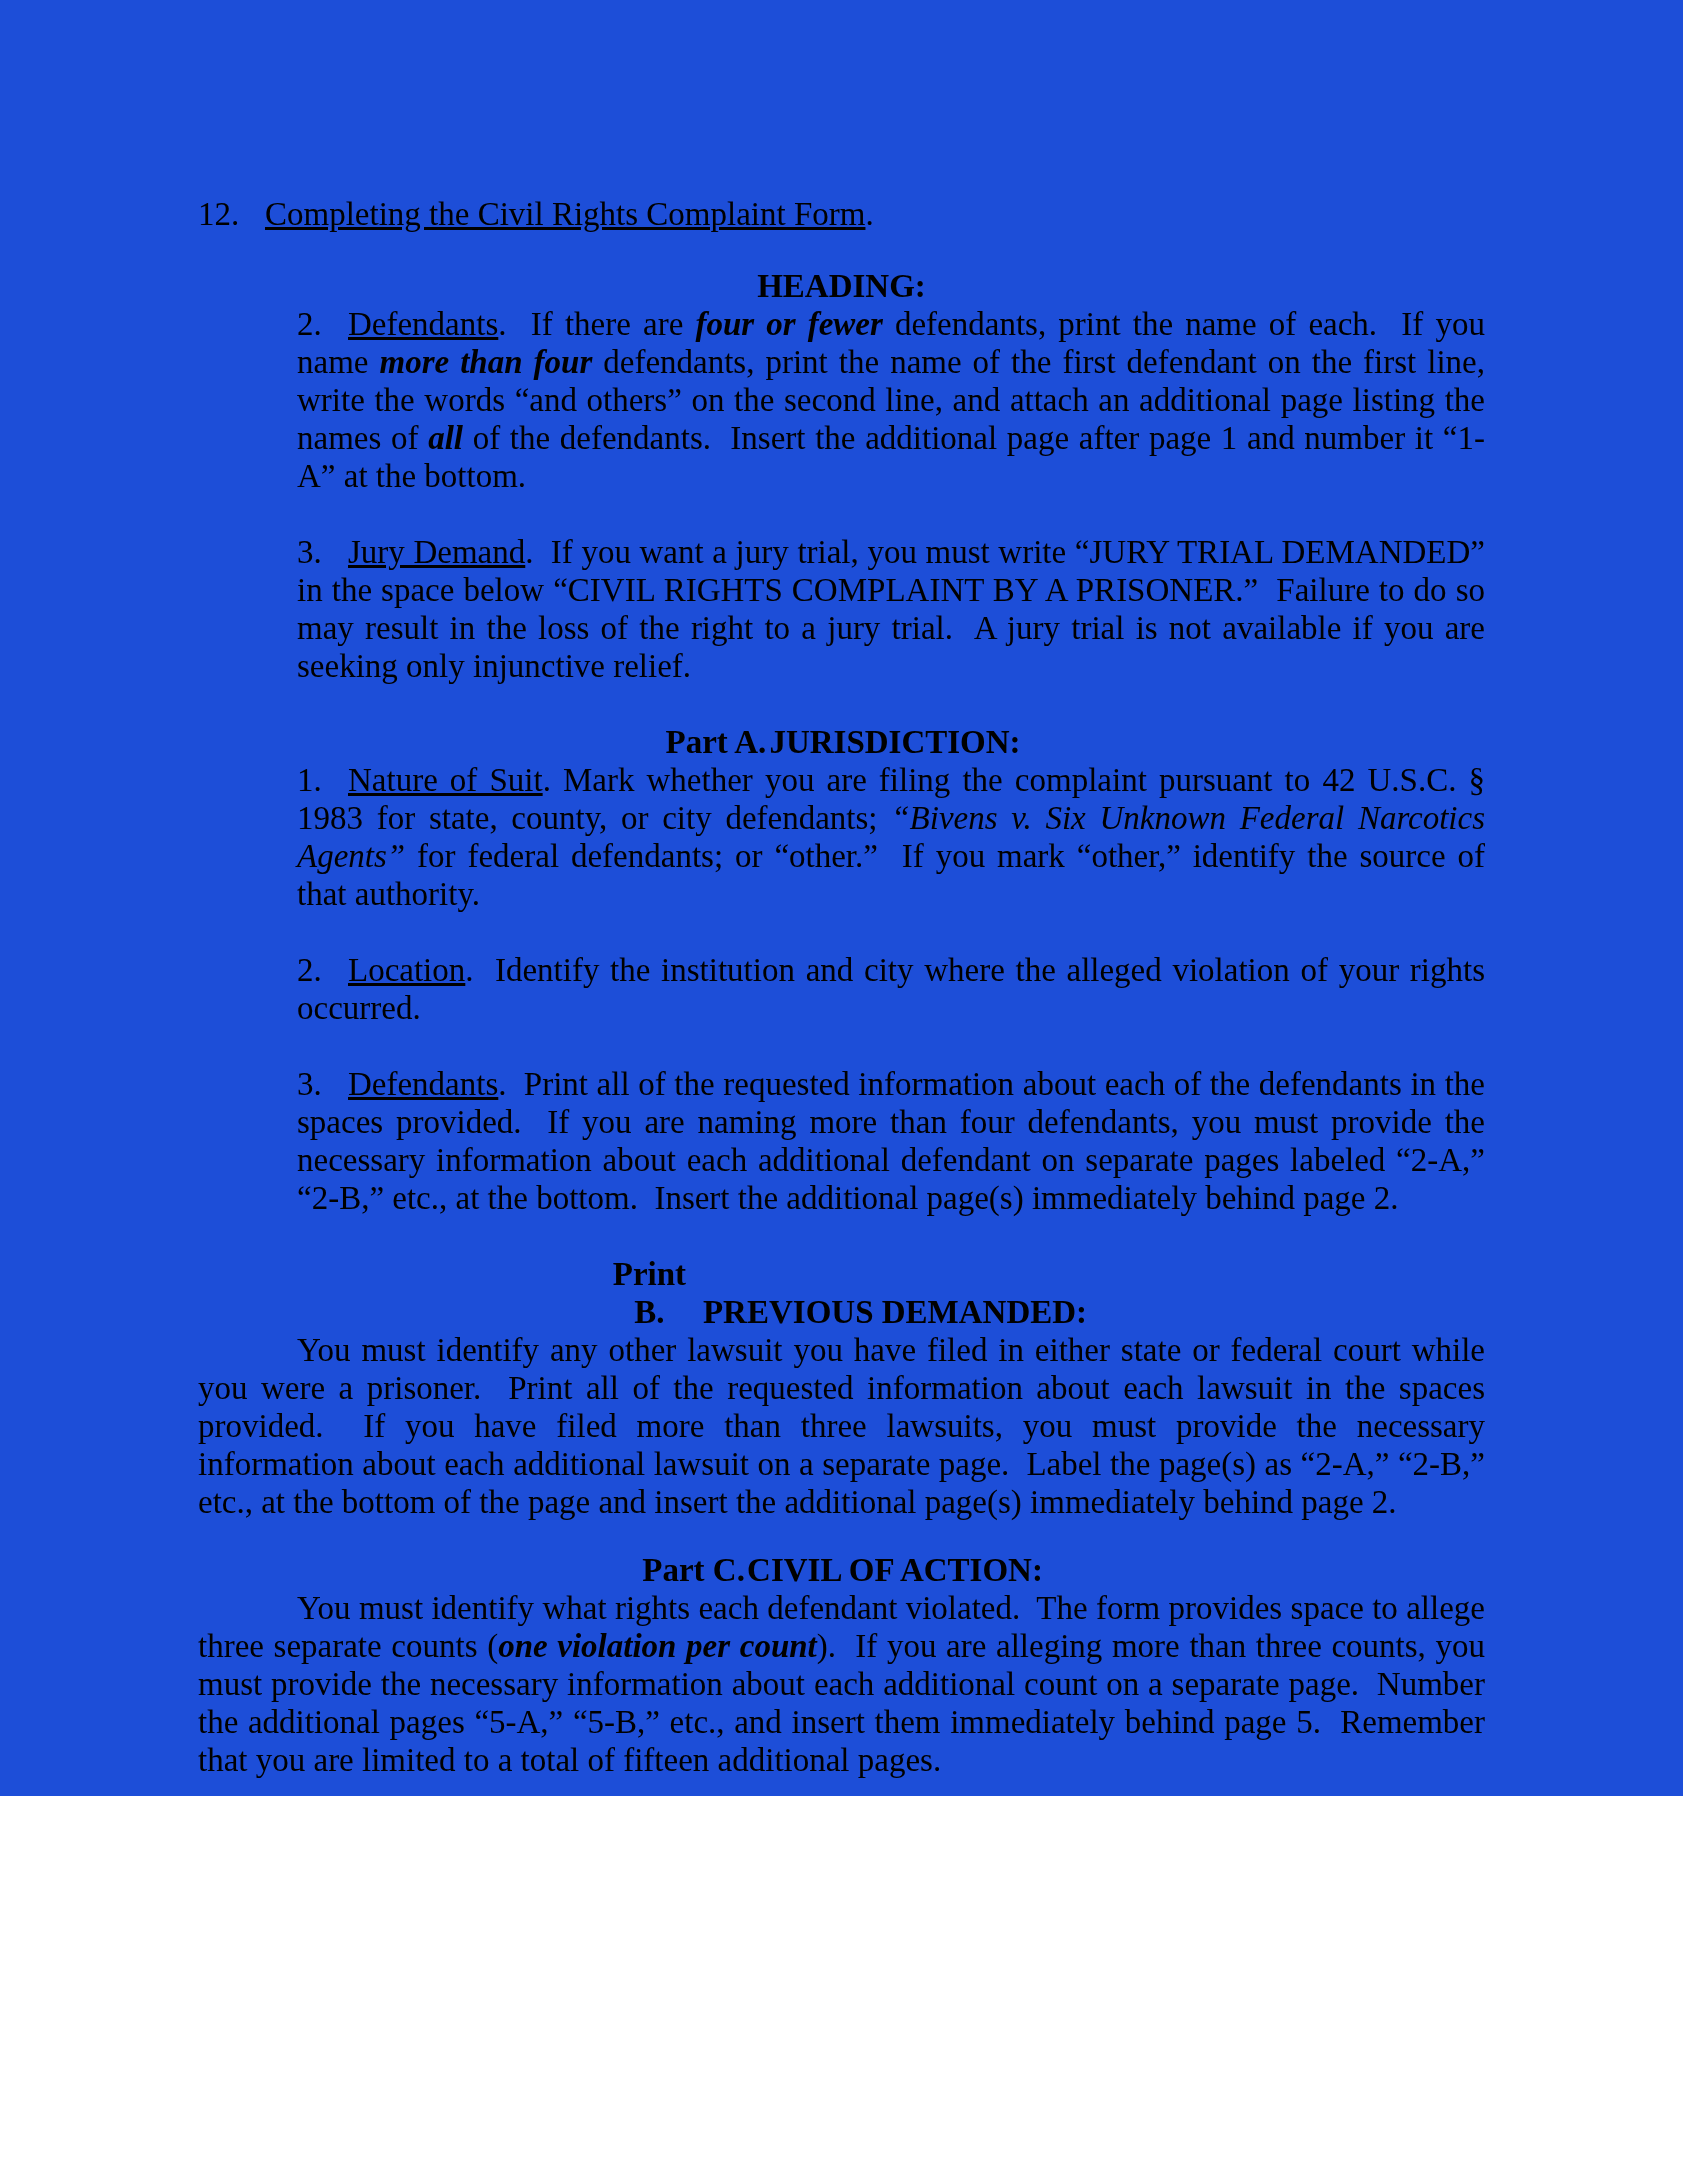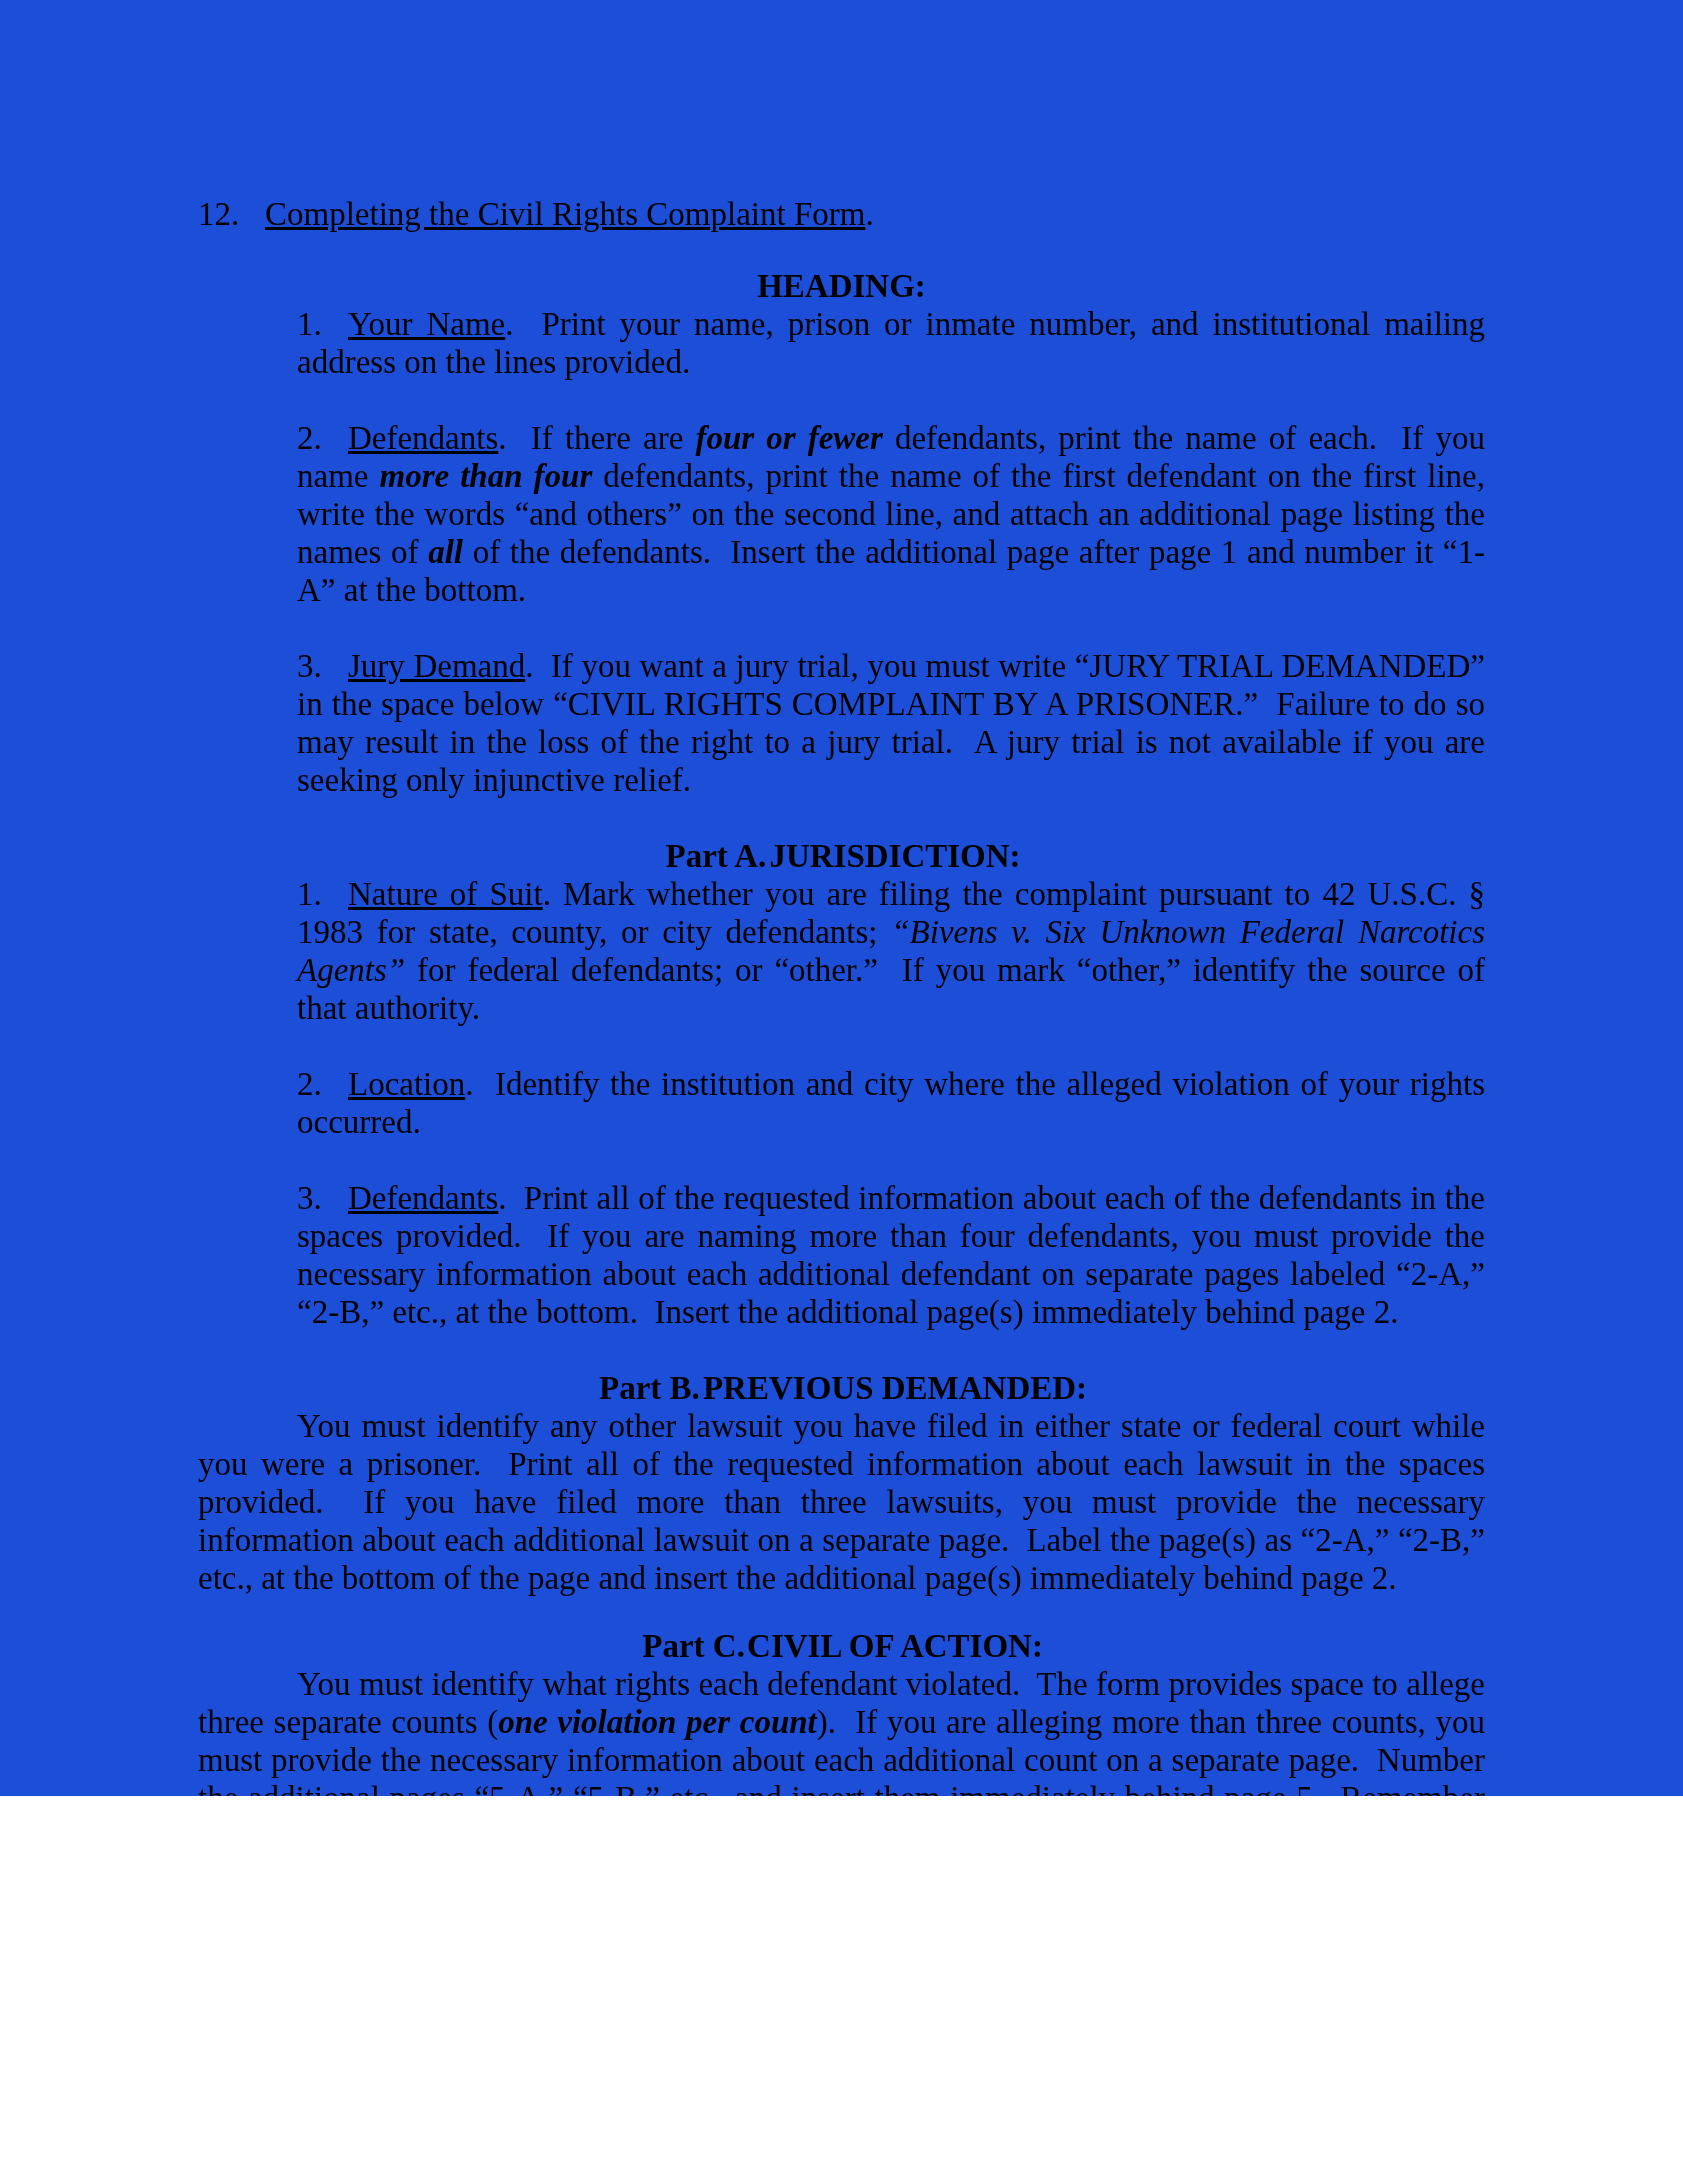--- a/index.html
+++ b/index.html
@@ -43,34 +43,33 @@
 </head>
 <body>
 
 <div class="page">
   <div class="content">
 
     <p class="doc-title"><span class="title-num">12.</span><span class="u">Completing the Civil Rights Complaint Form</span><span>.</span></p>
 
     <div>
       <p class="part-heading"><span>HEADING:</span></p>
-      <p class="item"><span class="item-num">1.</span><span><span class="u">Your Name</span><span>.&nbsp; Print your name, prison or inmate number, and institutional mailing address on the lines provided.</span></span></p>
       <p class="item"><span class="item-num">2.</span><span><span class="u">Defendants</span><span>.&nbsp; If there are </span><span class="b">four or fewer</span><span> defendants, print the name of each.&nbsp; If you name </span><span class="b">more than four</span><span> defendants, print the name of the first defendant on the first line, write the words “and others” on the second line, and attach an additional page listing the names of </span><span class="b">all</span><span> of the defendants.&nbsp; Insert the additional page after page 1 and number it “1-A” at the bottom.</span></span></p>
       <p class="item"><span class="item-num">3.</span><span><span class="u">Jury Demand</span><span>.&nbsp; If you want a jury trial, you must write “JURY TRIAL DEMANDED” in the space below “CIVIL RIGHTS COMPLAINT BY A PRISONER.”&nbsp; Failure to do so may result in the loss of the right to a jury trial.&nbsp; A jury trial is not available if you are seeking only injunctive relief.</span></span></p>
     </div>
 
     <div>
       <p class="part-heading"><span class="part-label">Part A.</span><span>JURISDICTION:</span></p>
       <p class="item"><span class="item-num">1.</span><span><span class="u">Nature of Suit</span><span>. Mark whether you are filing the complaint pursuant to 42 U.S.C. § 1983 for state, county, or city defendants; </span><span class="i">“Bivens v. Six Unknown Federal Narcotics Agents”</span><span> for federal defendants; or “other.”&nbsp; If you mark “other,” identify the source of that authority.</span></span></p>
       <p class="item"><span class="item-num">2.</span><span><span class="u">Location</span><span>.&nbsp; Identify the institution and city where the alleged violation of your rights occurred.</span></span></p>
       <p class="item"><span class="item-num">3.</span><span><span class="u">Defendants</span><span>.&nbsp; Print all of the requested information about each of the defendants in the spaces provided.&nbsp; If you are naming more than four defendants, you must provide the necessary information about each additional defendant on separate pages labeled “2-A,” “2-B,” etc., at the bottom.&nbsp; Insert the additional page(s) immediately behind page 2.</span></span></p>
     </div>
 
     <div>
-      <p class="part-heading"><span class="part-label">Part B.</span><span>PREVIOUS DEMANDED:</span></p>
+      <p class="part-heading"><span class="part-label">Print B.</span><span>PREVIOUS DEMANDED:</span></p>
       <p class="body-para"><span>You must identify any other lawsuit you have filed in either state or federal court while you were a prisoner.&nbsp; Print all of the requested information about each lawsuit in the spaces provided.&nbsp; If you have filed more than three lawsuits, you must provide the necessary information about each additional lawsuit on a separate page.&nbsp; Label the page(s) as “2-A,” “2-B,” etc., at the bottom of the page and insert the additional page(s) immediately behind page 2.</span></p>
     </div>
 
     <div>
       <p class="part-heading"><span class="part-label">Part C.</span><span>CIVIL OF ACTION:</span></p>
       <p class="body-para last"><span>You must identify what rights each defendant violated.&nbsp; The form provides space to allege three separate counts (</span><span class="b">one violation per count</span><span>).&nbsp; If you are alleging more than three counts, you must provide the necessary information about each additional count on a separate page.&nbsp; Number the additional pages “5-A,” “5-B,” etc., and insert them immediately behind page 5.&nbsp; Remember that you are limited to a total of fifteen additional pages.</span></p>
     </div>
 
   </div>
 

